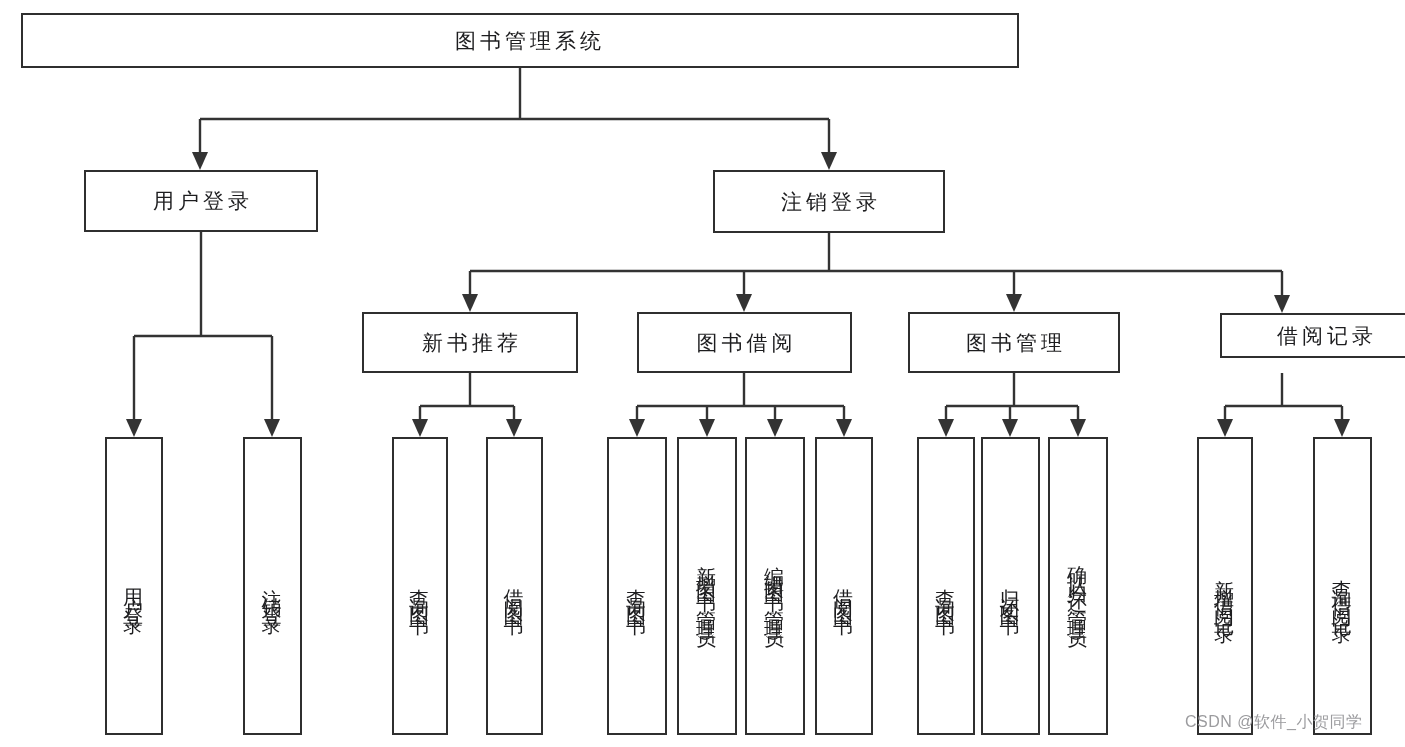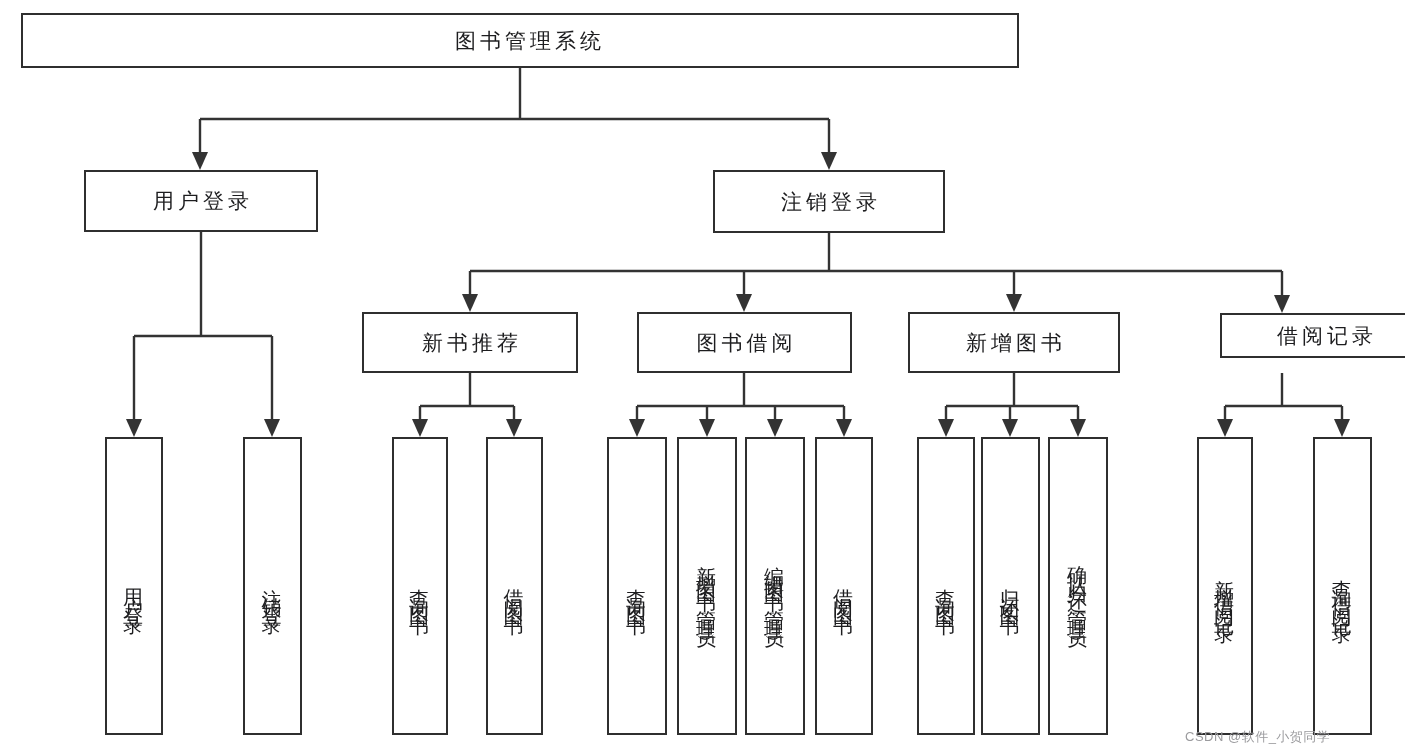--- a/index.html
+++ b/index.html
@@ -40,21 +40,21 @@
   .leaf{top:437px;height:298px;}
   #n-a0{left:105px;width:58px;}  #n-a1{left:243px;width:59px;}
   #n-b0{left:392px;width:56px;}  #n-b1{left:486px;width:57px;}
   #n-c0{left:607px;width:60px;}  #n-c1{left:677px;width:60px;}
   #n-c2{left:745px;width:60px;}  #n-c3{left:815px;width:58px;}
   #n-d0{left:917px;width:58px;}  #n-d1{left:981px;width:59px;}
   #n-d2{left:1048px;width:60px;}
   #n-e0{left:1197px;width:56px;} #n-e1{left:1313px;width:59px;}
   .watermark{
     position:absolute;left:1185px;top:712px;z-index:3;
-    font-size:13px;color:var(--wm-color);letter-spacing:0.5px;white-space:nowrap;margin-top:16px;
+    font-size:16px;color:var(--wm-color);letter-spacing:0.5px;white-space:nowrap;
   }
 </style>
 </head>
 <body>
 
 <div class="stage">
 
   <svg class="wires" width="1405" height="747" viewBox="0 0 1405 747">
     <path d="M520 68 V119 M200 119 H829 M200 119 V158 M829 119 V158"></path>
     <path d="M201 232 V336 M134 336 H272 M134 336 V425 M272 336 V425"></path>
@@ -96,21 +96,21 @@
     <span class="lbl">注销登录</span>
   </div>
 
   <div class="node h" id="n-l3-1">
     <span class="lbl">图书借阅</span>
   </div>
   <div class="node h" id="n-l3-0">
     <span class="lbl">新书推荐</span>
   </div>
   <div class="node h" id="n-l3-2">
-    <span class="lbl">新增图书</span>
+    <span class="lbl">图书管理</span>
   </div>
   <div class="node h" id="n-l3-3">
     <span class="lbl">借阅记录</span>
   </div>
 
   <div class="node v leaf" id="n-a0">
     <span class="lbl">用户登录</span>
   </div>
   <div class="node v leaf" id="n-a1">
     <span class="lbl">注销登录</span>

